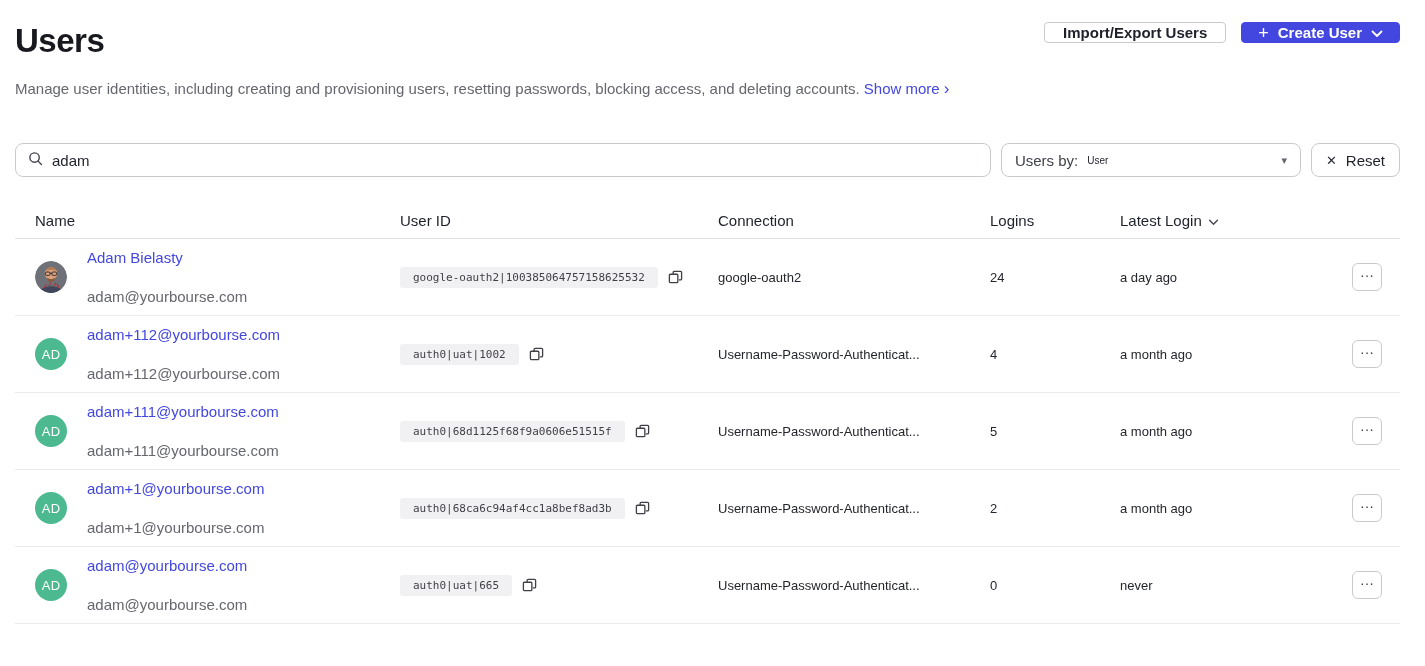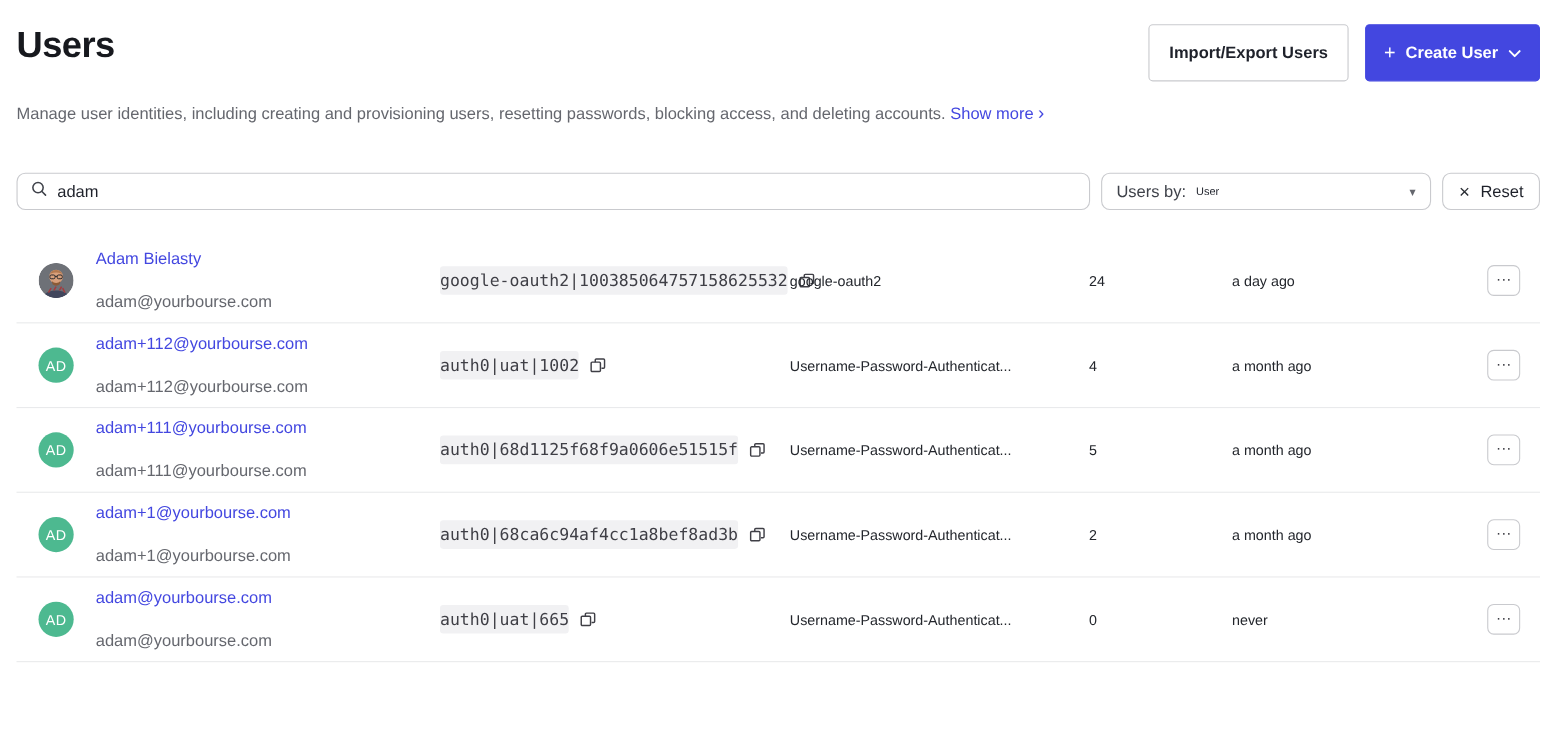--- a/index.html
+++ b/index.html
@@ -8,21 +8,21 @@
     width:1425px; height:666px; overflow:hidden;
     font-family:"Liberation Sans", sans-serif;
     color:#1e212a;
   }
   .page { padding:22px 25px 0 15px; }
 
   
   .header-row { display:flex; justify-content:space-between; align-items:flex-start; }
   .page-title { font-size:33px; font-weight:700; letter-spacing:-0.5px; color:#17191e; }
   .header-actions { display:flex; gap:15px; }
-  .btn { height:52px; border-radius:4px; font-size:15px; font-weight:600; cursor:pointer;
+  .btn { height:21px; border-radius:4px; font-size:15px; font-weight:600; cursor:pointer;
          display:inline-flex; align-items:center; font-family:"Liberation Sans",sans-serif; }
   .btn-secondary { background:#fff; border:1px solid #c9cace; color:#1e212a; padding:0 18px; }
   .btn-primary { background:#4347e0; border:1px solid #4347e0; color:#fff; padding:0 16px; gap:9px; }
   .btn-primary .plus { font-size:18px; font-weight:400; line-height:1; }
   .chev-svg { display:inline-block; }
 
   .page-desc { margin-top:19px; font-size:15px; color:#65676e; }
   .show-more { color:#4347e0; text-decoration:none; cursor:pointer; }
   .show-more .chev-r { font-size:17px; margin-left:4px; }
 
@@ -53,22 +53,22 @@
   .trow { height:77px; border-bottom:1px solid #e9eaec; }
   .cell-name { display:flex; align-items:center; gap:20px; padding-left:20px; }
   .avatar { width:32px; height:32px; border-radius:50%; flex:none; display:flex;
             align-items:center; justify-content:center; overflow:hidden; }
   .avatar-initials { background:#4db990; color:#fff; font-size:13px; letter-spacing:0.3px; }
   .name-stack { display:flex; flex-direction:column; gap:18px; }
   .user-link { color:#4347e0; font-size:15px; text-decoration:none; cursor:pointer; line-height:21px; }
   .user-email { color:#65676e; font-size:15px; line-height:21px; }
 
   .cell-userid { display:flex; align-items:center; gap:10px; }
-  .id-chip { background:#f1f1f3; border-radius:3px; padding:4px 0;
-             font-family:"DejaVu Sans Mono", monospace; font-size:15px; color:#3f3f46; white-space:nowrap; }
+  .id-chip { background:#f1f1f3; border-radius:3px; padding:4px 13px;
+             font-family:"DejaVu Sans Mono", monospace; font-size:11px; color:#3f3f46; white-space:nowrap; }
   .copy-btn { display:inline-flex; cursor:pointer; }
 
   .cell-plain { font-size:13px; color:#23262c; }
   .cell-actions { display:flex; justify-content:flex-end; padding-right:18px; }
   .meatball { width:30px; height:28px; border:1px solid #c9cace; border-radius:6px; background:#fff;
               display:flex; align-items:center; justify-content:center; font-size:14px; color:#3f3f46;
               cursor:pointer; line-height:1; padding-bottom:4px; }
 </style>
 </head>
 <body>
@@ -115,20 +115,43 @@
       <span class="val">User</span>
       <span class="caret">▾</span>
     </div>
     <button class="btn-reset">
       <span class="x">✕</span>
       <span>Reset</span>
     </button>
   </div>
 
   <div class="table">
+    <div class="grid-cols thead">
+      <div class="th">
+          <span>Name</span>
+        </div>
+      <div class="th">
+          <span>User ID</span>
+        </div>
+      <div class="th">
+          <span>Connection</span>
+        </div>
+      <div class="th">
+          <span>Logins</span>
+        </div>
+      <div class="th">
+        <span>Latest Login</span>
+        <span class="sort-chev">
+          <svg width="11" height="7" viewBox="0 0 12 8">
+              <path d="M1.5 1.5 L6 6 L10.5 1.5" fill="none" stroke="#44474e" stroke-width="1.6" stroke-linecap="round" stroke-linejoin="round"></path>
+            </svg>
+        </span>
+      </div>
+      <div class="th"></div>
+    </div>
 
     <div class="grid-cols trow">
       <div class="cell-name">
         <span class="avatar">
           <svg width="32" height="32" viewBox="0 0 32 32">
             <defs>
                 <clipPath id="avc">
                   <circle cx="16" cy="16" r="16"></circle>
                 </clipPath>
               </defs>

